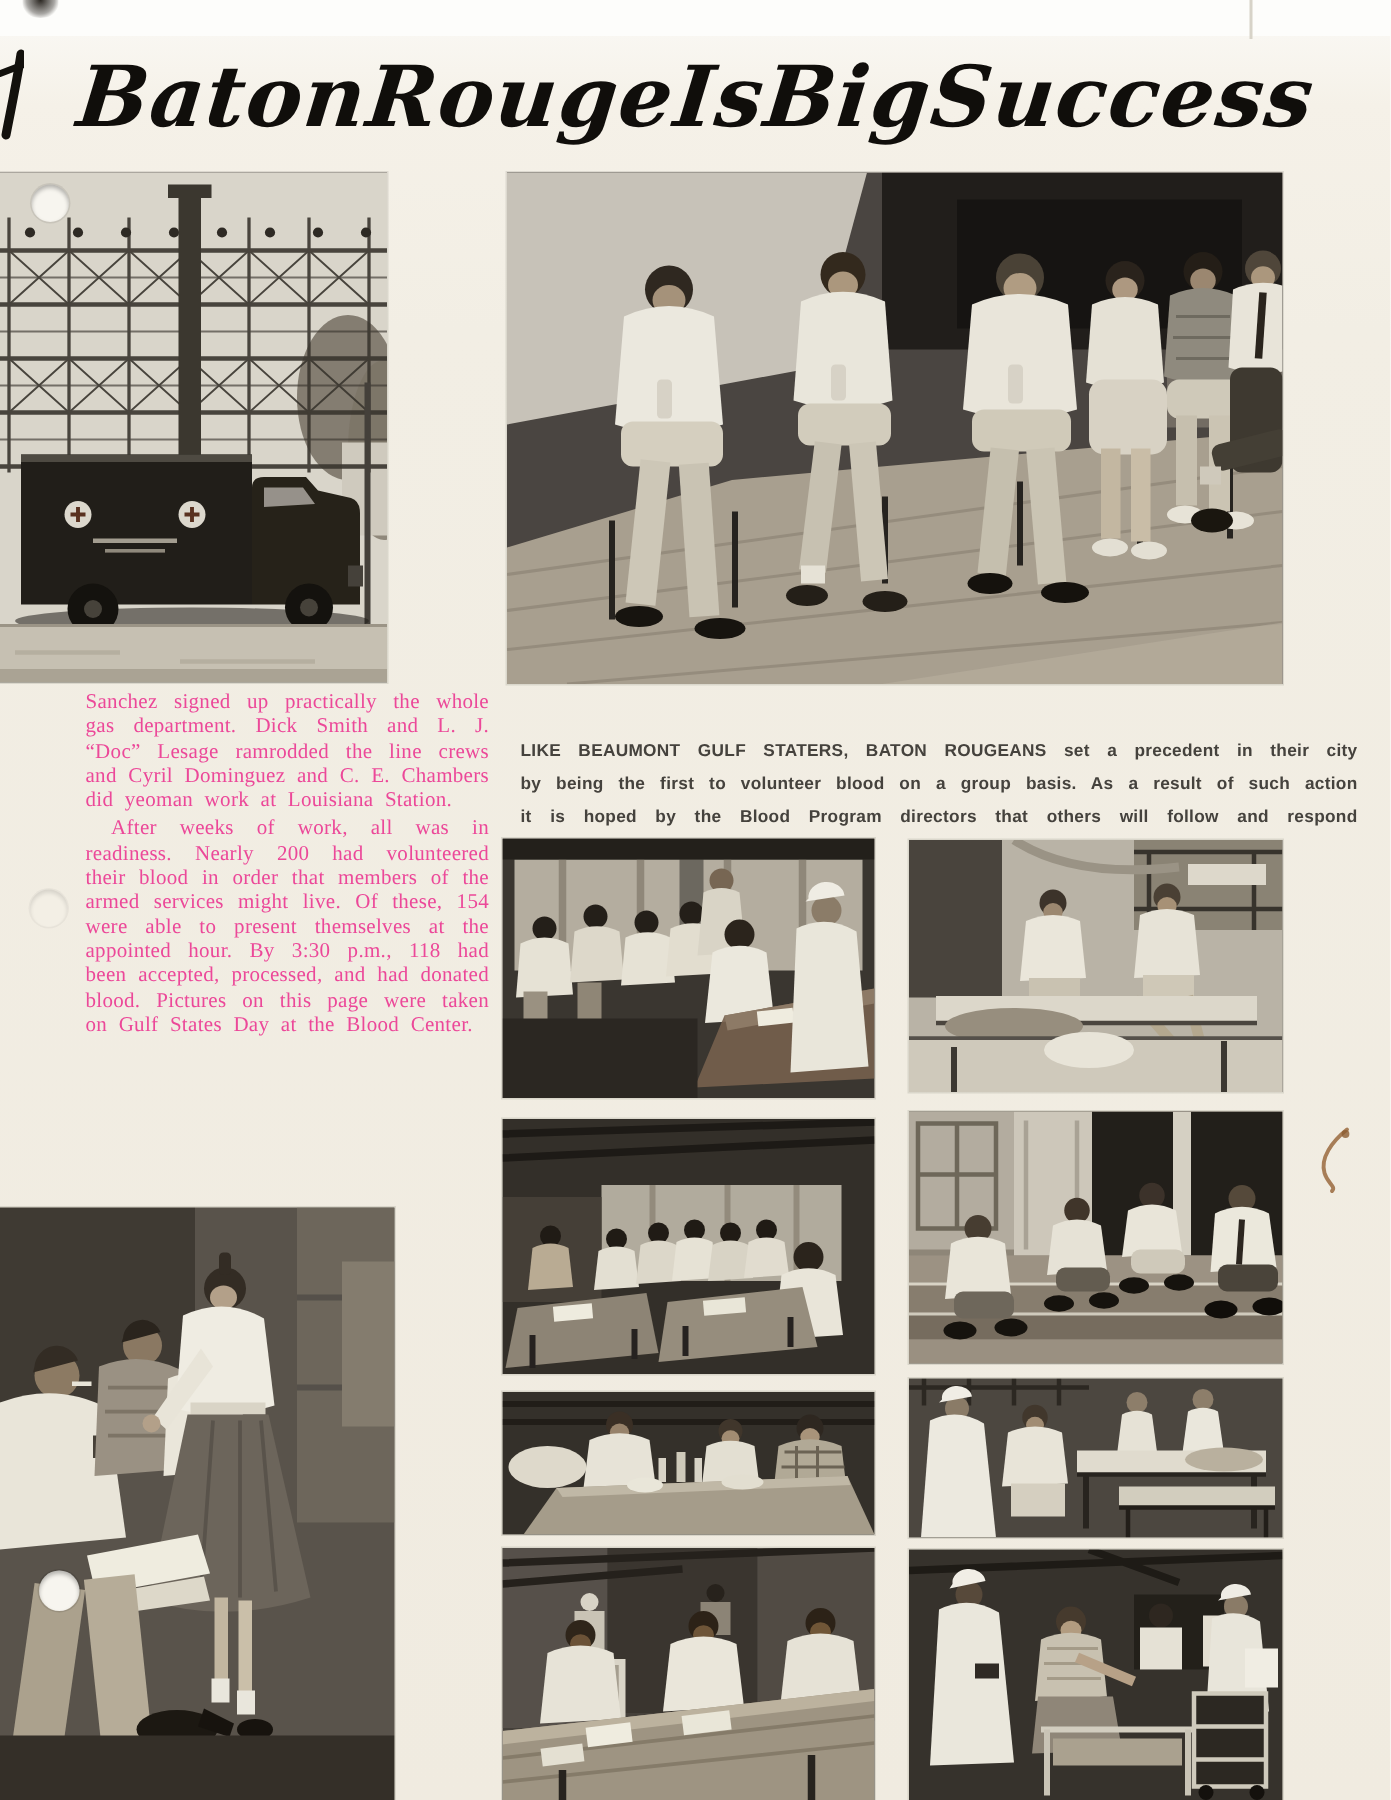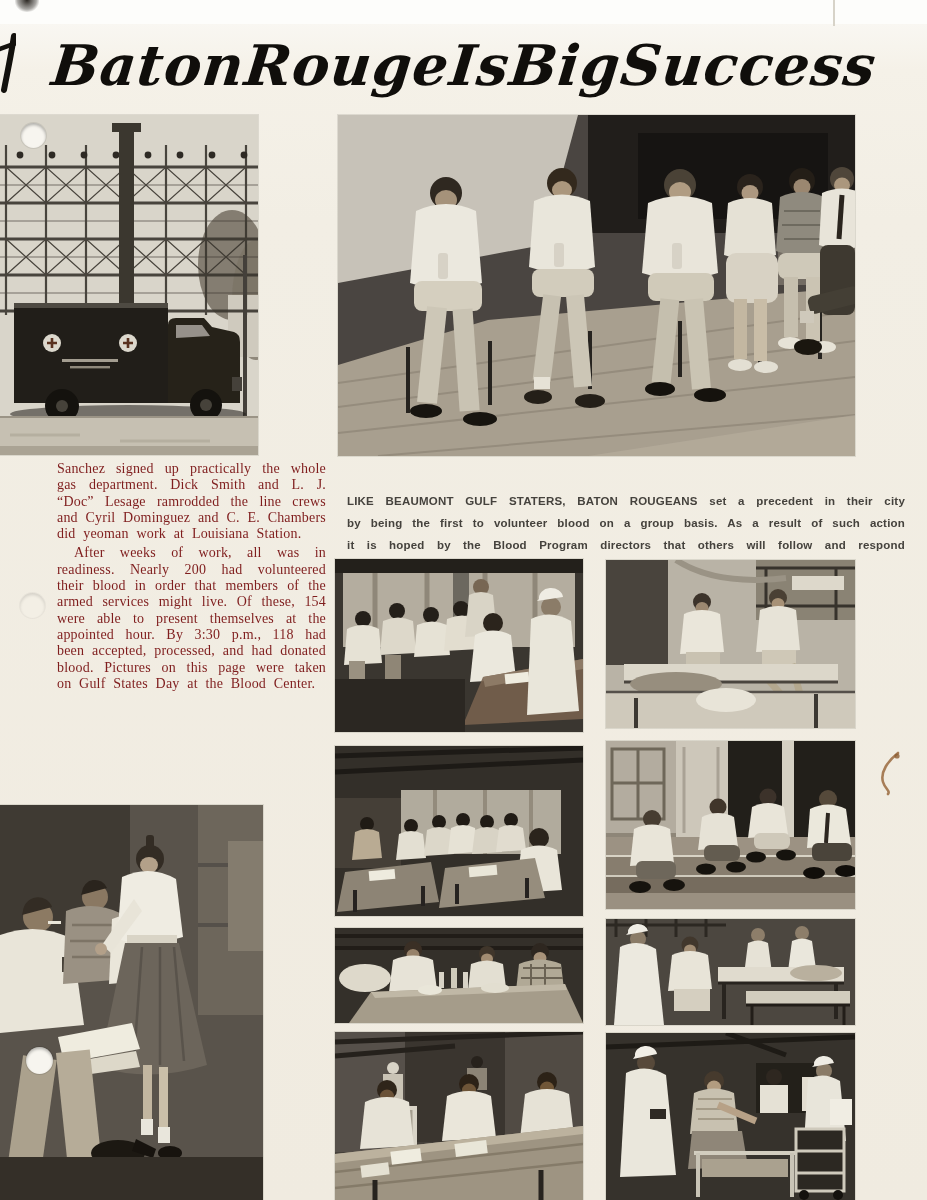--- a/index.html
+++ b/index.html
@@ -22,21 +22,21 @@
   
   .title-row{left:52px;top:22px;width:824px;height:86px;display:flex;justify-content:space-between;
       align-items:baseline;font:italic 700 56px/86px "DejaVu Serif",serif;color:#100e0b;
       letter-spacing:1px;white-space:nowrap;}
   .title-row span{transform:skewX(-6deg);display:inline-block;}
   .frag{left:0;top:32px;width:16px;height:62px;}
   
   .photo{position:absolute;overflow:hidden;background:#6f6960;box-shadow:0 0 0 1px rgba(60,54,44,.12);}
   .photo svg{display:block;width:100%;height:100%;}
   
-  .article{left:57px;top:461px;width:269px;color:#7f1d1d;font-size:14px;line-height:16.3px;
+  .article{left:57px;top:461px;width:269px;color:#ec4899;font-size:14px;line-height:16.3px;
       text-align:justify;word-spacing:4px;letter-spacing:.2px;}
   .article p{margin:0 0 3px 0;}
   .article p + p{text-indent:17px;}
   
   .caption{left:333px;top:476px;width:586px;color:#45423d;
       font-family:"Liberation Sans",sans-serif;font-weight:bold;font-size:11.5px;line-height:22px;
       text-align:justify;word-spacing:6.5px;letter-spacing:.2px;}
   .caption p{margin:14px;}
   
   .stain{left:874px;top:750px;width:32px;height:46px;}

